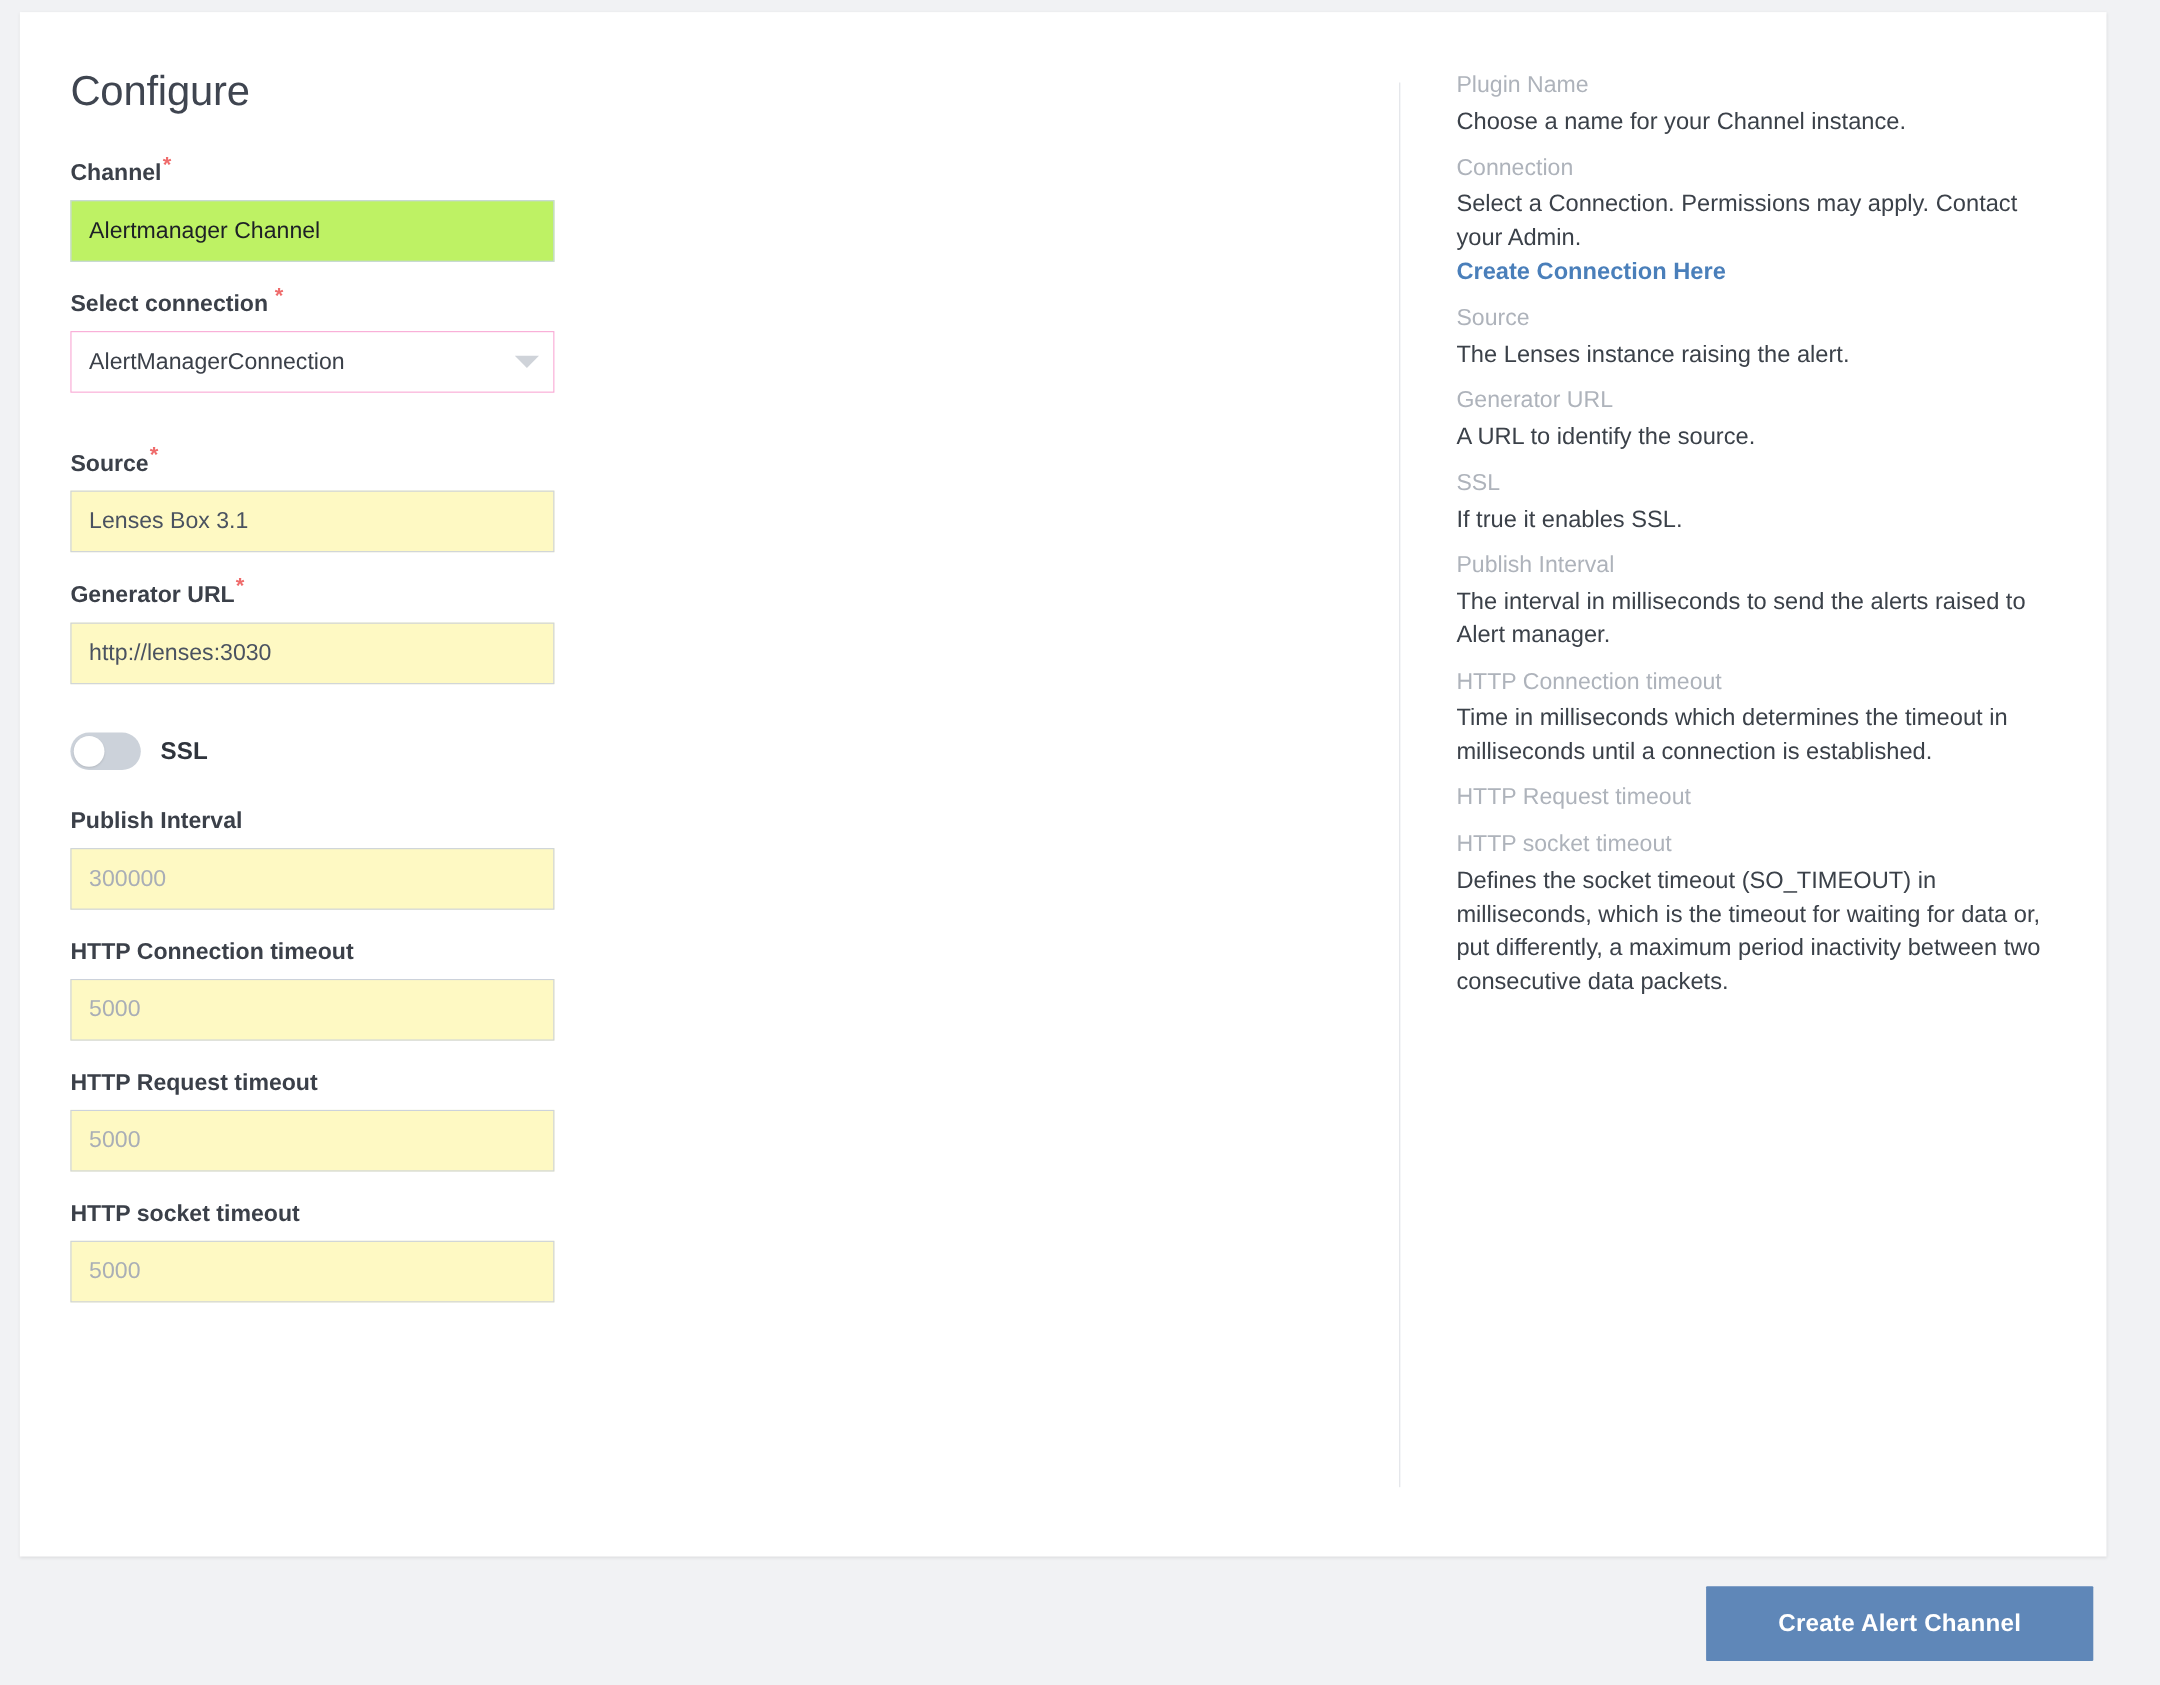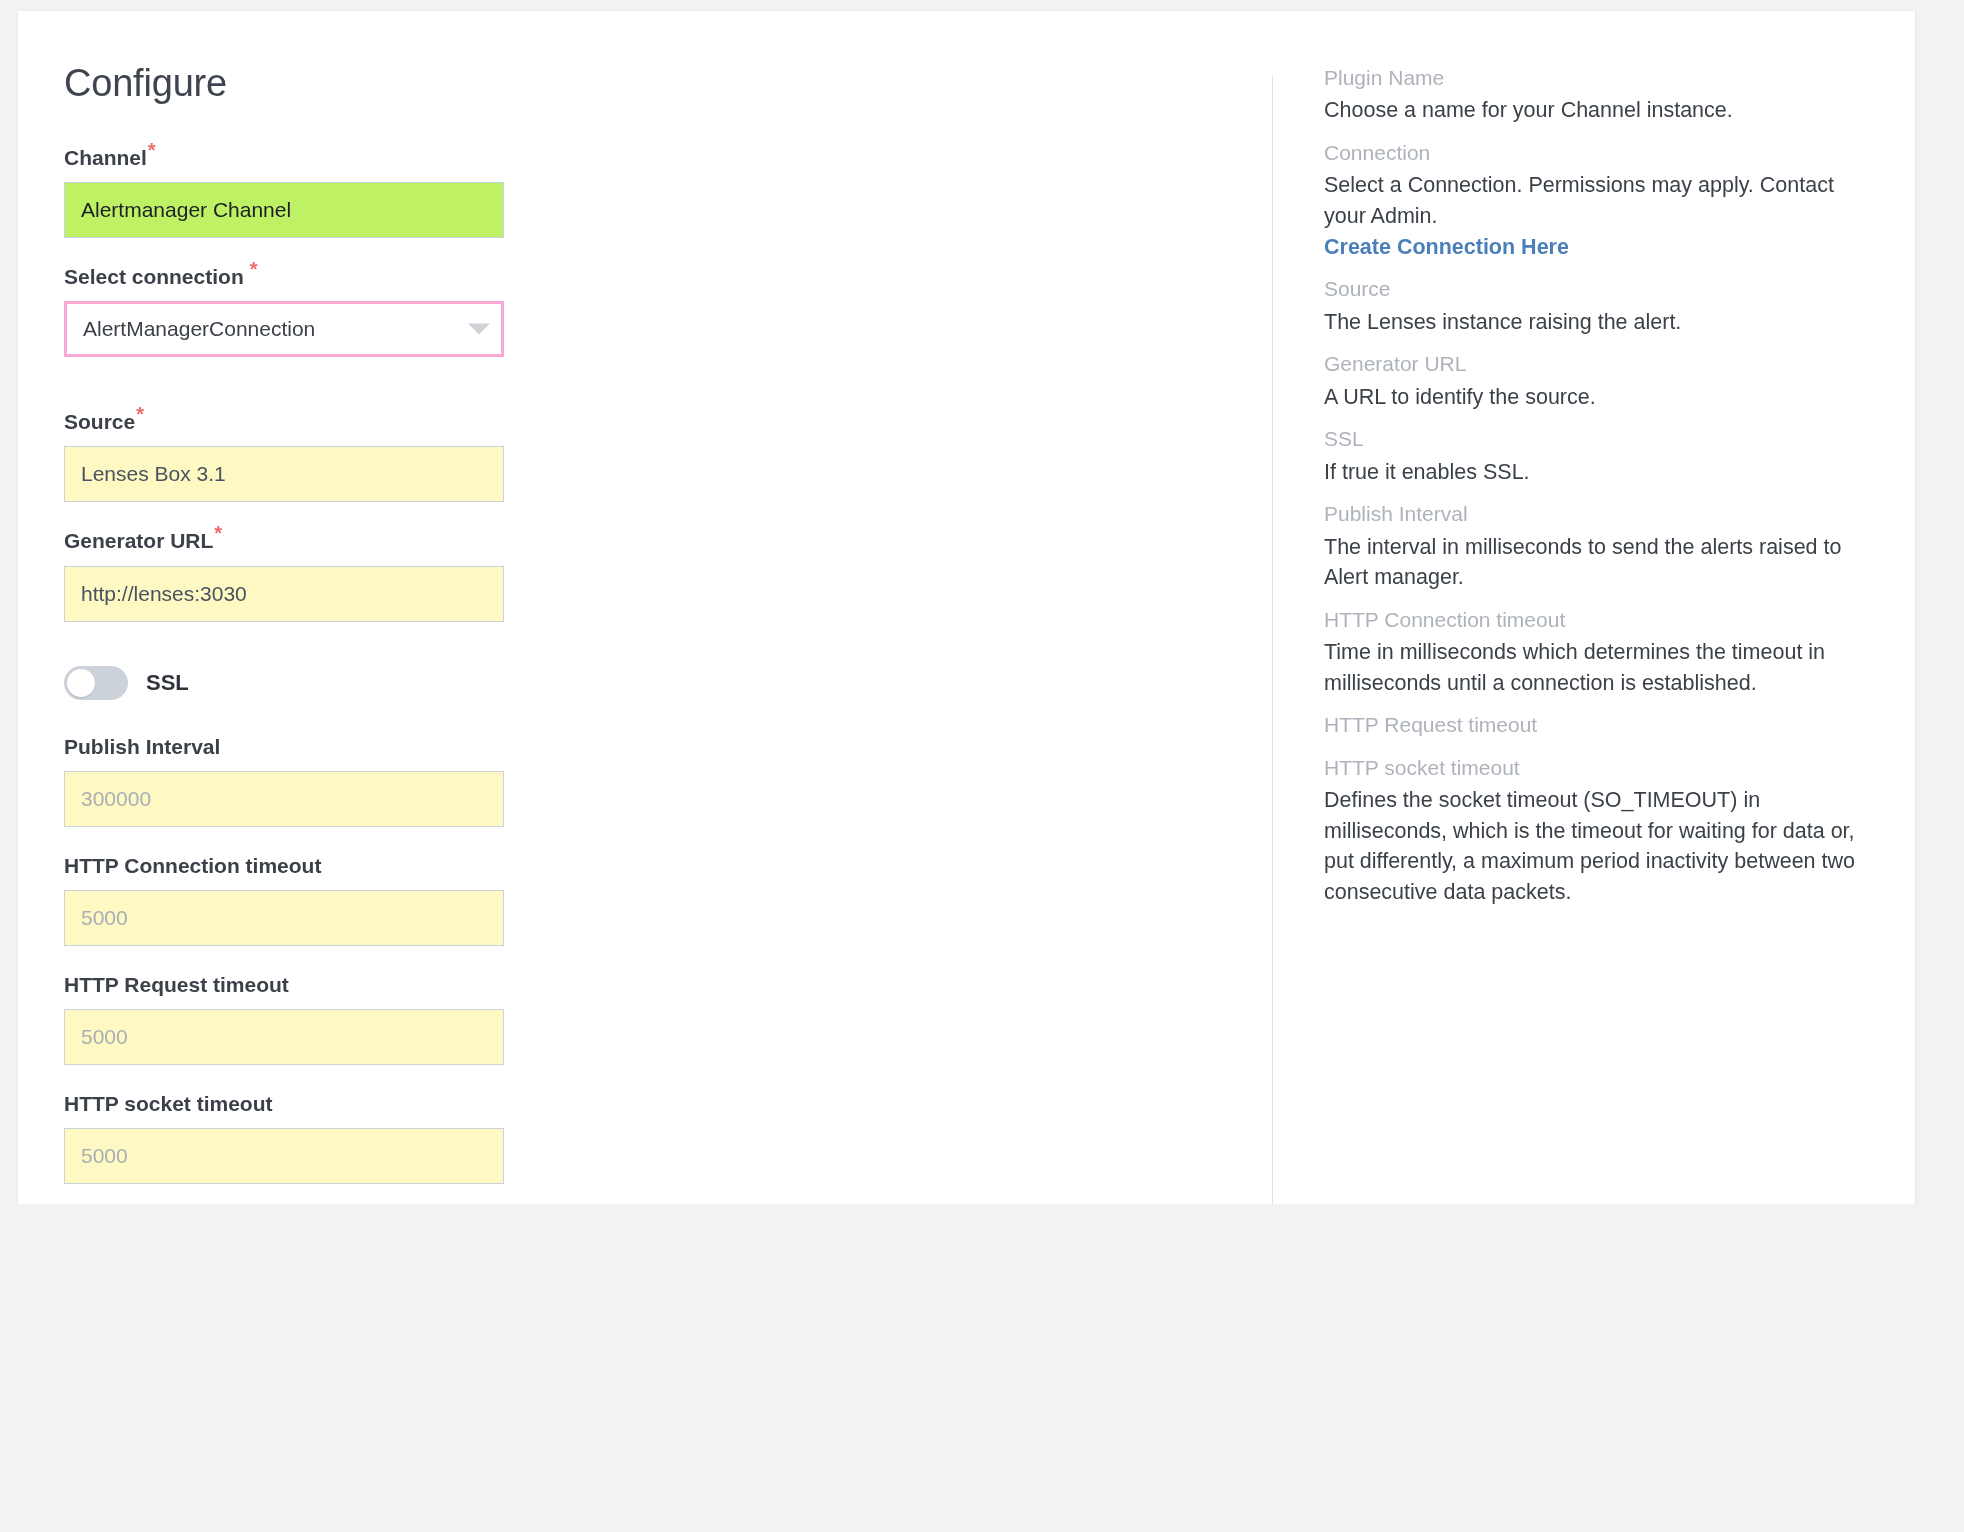--- a/index.html
+++ b/index.html
@@ -10,21 +10,21 @@
     width: 1964px;
     height: 1532px;
     background: #f1f2f4;
     font-family: "Liberation Sans", sans-serif;
     -webkit-font-smoothing: antialiased;
   }
 
   .page {
     position: relative;
     width: 1964px;
-    height: 1204px;
+    height: 1532px;
     background: #f1f2f4;
     overflow: hidden;
   }
 
   
   .card {
     position: absolute;
     left: 18px;
     top: 11px;
     width: 1897px;
@@ -98,21 +98,21 @@
 
   
   .select-wrap {
     position: relative;
     width: 440px;
     height: 56px;
   }
   .select-box {
     width: 440px;
     height: 56px;
-    border: 3px solid #f9a8d4;
+    border: 1px solid #f9a8d4;
     background: #fff;
     font-size: 21px;
     color: #3b4049;
     padding: 0 40px 0 16px;
     display: flex;
     align-items: center;
     cursor: pointer;
   }
   .select-caret {
     position: absolute;

